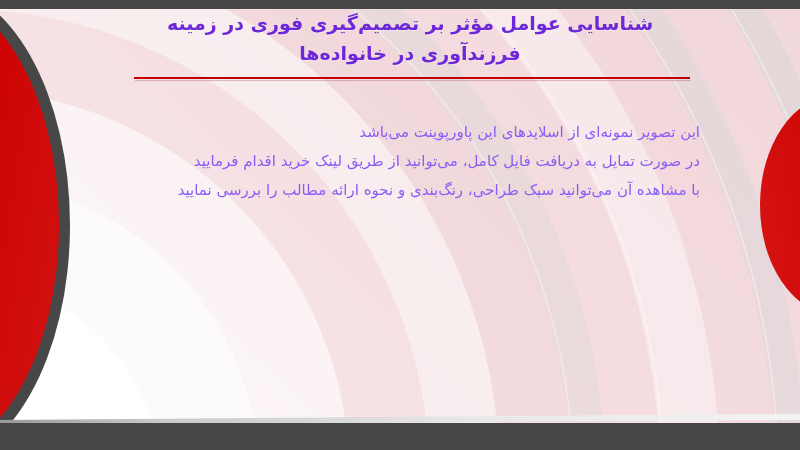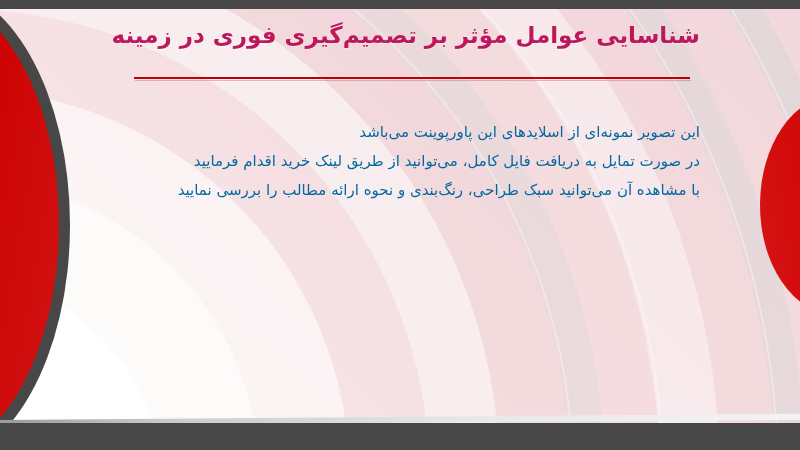--- a/index.html
+++ b/index.html
@@ -85,27 +85,26 @@
   
   .title-block {
     position: absolute;
     left: 120px; top: 8px;
     width: 580px;
     z-index: 7;
     text-align: center;
     direction: rtl;
   }
   .title-line {
-    color: #be185d;
-    font-size: 23px;
+    color: #6d28d9;
+    font-size: 19px;
     font-weight: bold;
     line-height: 30px;
     white-space: nowrap;
     text-shadow: 0 1px 0 rgba(255,255,255,0.35);
-    margin-top: 12px;
   }
   .title-rule {
     position: absolute;
     left: 134px; top: 77px;
     width: 556px; height: 2px;
     background: #c00000;
     z-index: 7;
   }
   .title-rule-shadow {
     position: absolute;
@@ -118,21 +117,21 @@
   
   .body-block {
     position: absolute;
     right: 100px; top: 118px;
     width: 600px;
     z-index: 7;
     direction: rtl;
     text-align: right;
   }
   .body-line {
-    color: #0369a1;
+    color: #8b5cf6;
     font-size: 15px;
     line-height: 29px;
     white-space: nowrap;
   }
 </style>
 </head>
 <body>
 
 <div id="slide">
 
@@ -202,20 +201,21 @@
   <div class="left-red-shade"></div>
 
   <div class="right-red"></div>
 
   <div class="bar-top"></div>
   <div class="bar-bottom-edge"></div>
   <div class="bar-bottom"></div>
 
   <div class="title-block">
     <div class="title-line">شناسایی عوامل مؤثر بر تصمیم‌گیری فوری در زمینه</div>
+    <div class="title-line">فرزندآوری در خانواده‌ها</div>
   </div>
   <div class="title-rule"></div>
   <div class="title-rule-shadow"></div>
 
   <div class="body-block">
     <div class="body-line">این تصویر نمونه‌ای از اسلایدهای این پاورپوینت می‌باشد</div>
     <div class="body-line">در صورت تمایل به دریافت فایل کامل، می‌توانید از طریق لینک خرید اقدام فرمایید</div>
     <div class="body-line">با مشاهده آن می‌توانید سبک طراحی، رنگ‌بندی و نحوه ارائه مطالب را بررسی نمایید</div>
   </div>
 

